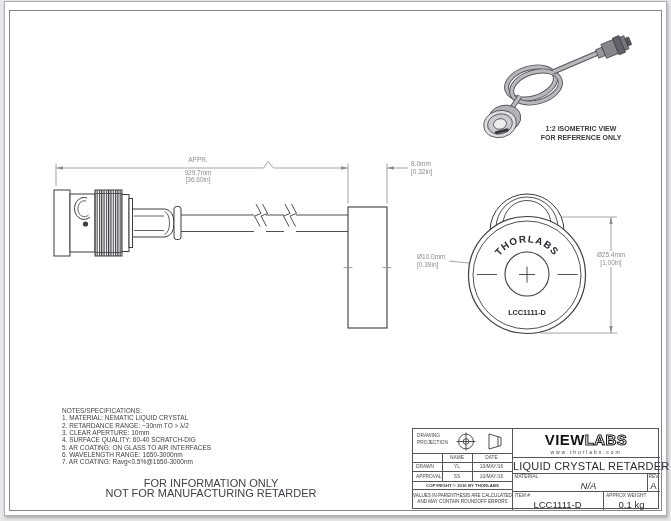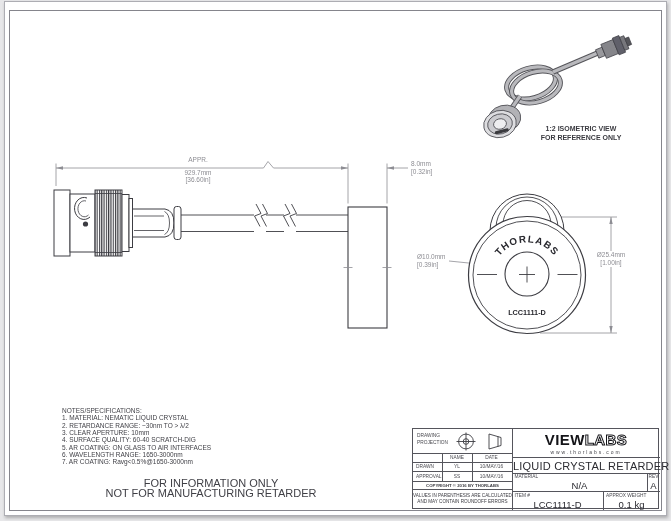--- a/index.html
+++ b/index.html
@@ -199,21 +199,21 @@
     <div class="txt cellc" style="left:0;top:70px;width:99px;font-size:4.6px;">AND MAY CONTAIN ROUNDOFF ERRORS</div>
 
     <div class="txt cellc" style="left:99px;top:2px;width:148px;">
       <span class="logo-thor">VIEW</span><span class="logo-labs">LABS</span>
     </div>
     <div class="txt cellc logo-url" style="left:99px;top:20px;width:148px;">www.thorlabs.com</div>
 
     <div class="txt cellc dwg-title" style="left:100px;top:30.5px;width:148px;">LIQUID CRYSTAL RETARDER</div>
 
     <div class="txt lbl" style="left:101.5px;top:45px;">MATERIAL</div>
-    <div class="txt cellc big" style="left:99px;top:50.5px;width:135px;">N/A</div>
+    <div class="txt cellc big" style="left:108px;top:50.5px;width:135px;font-style:italic;">N/A</div>
     <div class="txt lbl cellc" style="left:234px;top:45px;width:13px;">REV</div>
     <div class="txt cellc big" style="left:234px;top:51px;width:13px;">A</div>
 
     <div class="txt lbl" style="left:101.5px;top:63.5px;">ITEM #</div>
     <div class="txt cellc big" style="left:99px;top:69.5px;width:91px;">LCC1111-D</div>
     <div class="txt lbl" style="left:193px;top:63.5px;">APPROX WEIGHT</div>
     <div class="txt cellc big" style="left:190px;top:69.5px;width:57px;">0.1 kg</div>
   </div>
 </div>
 

